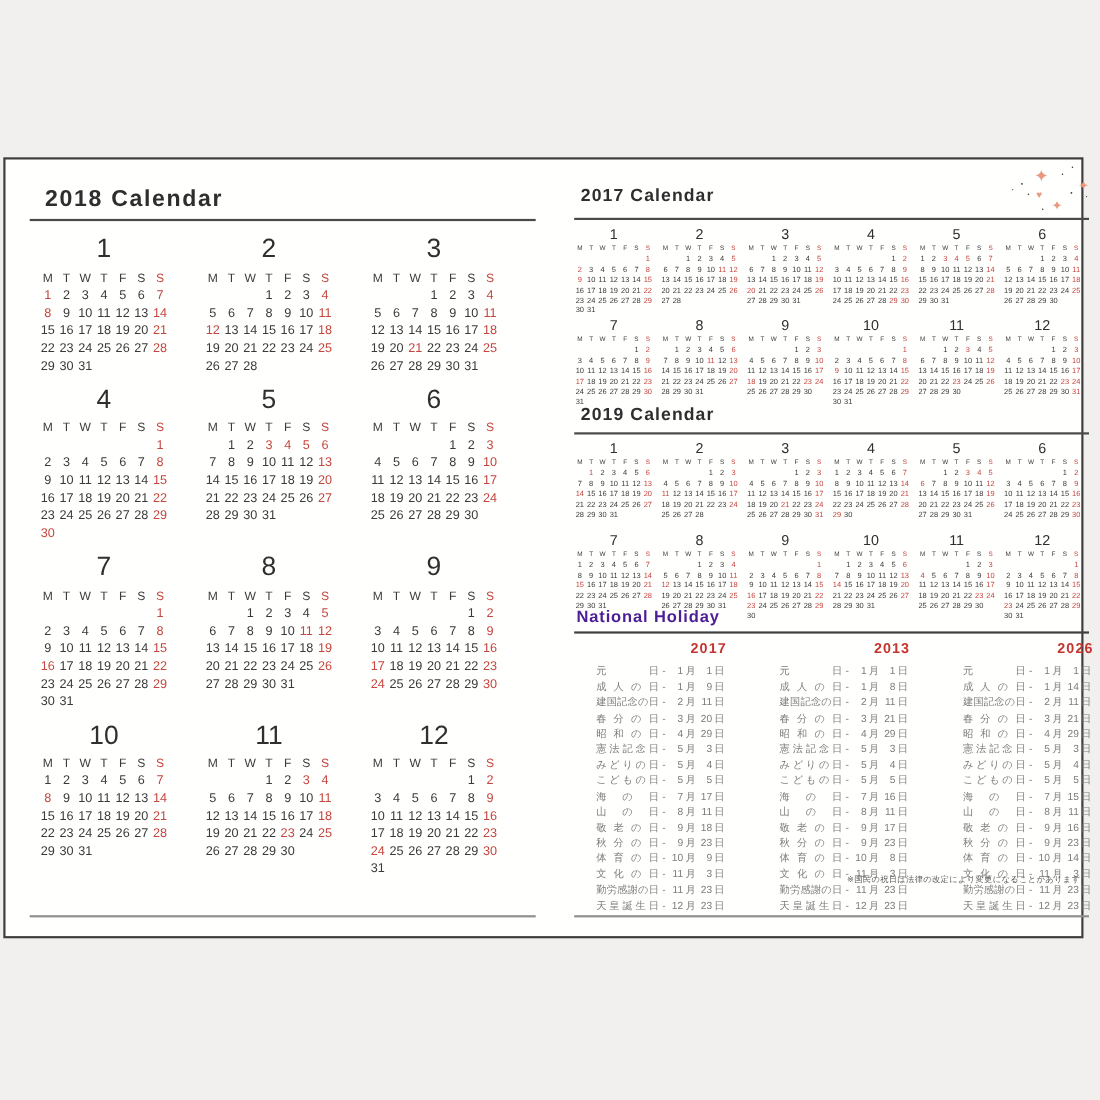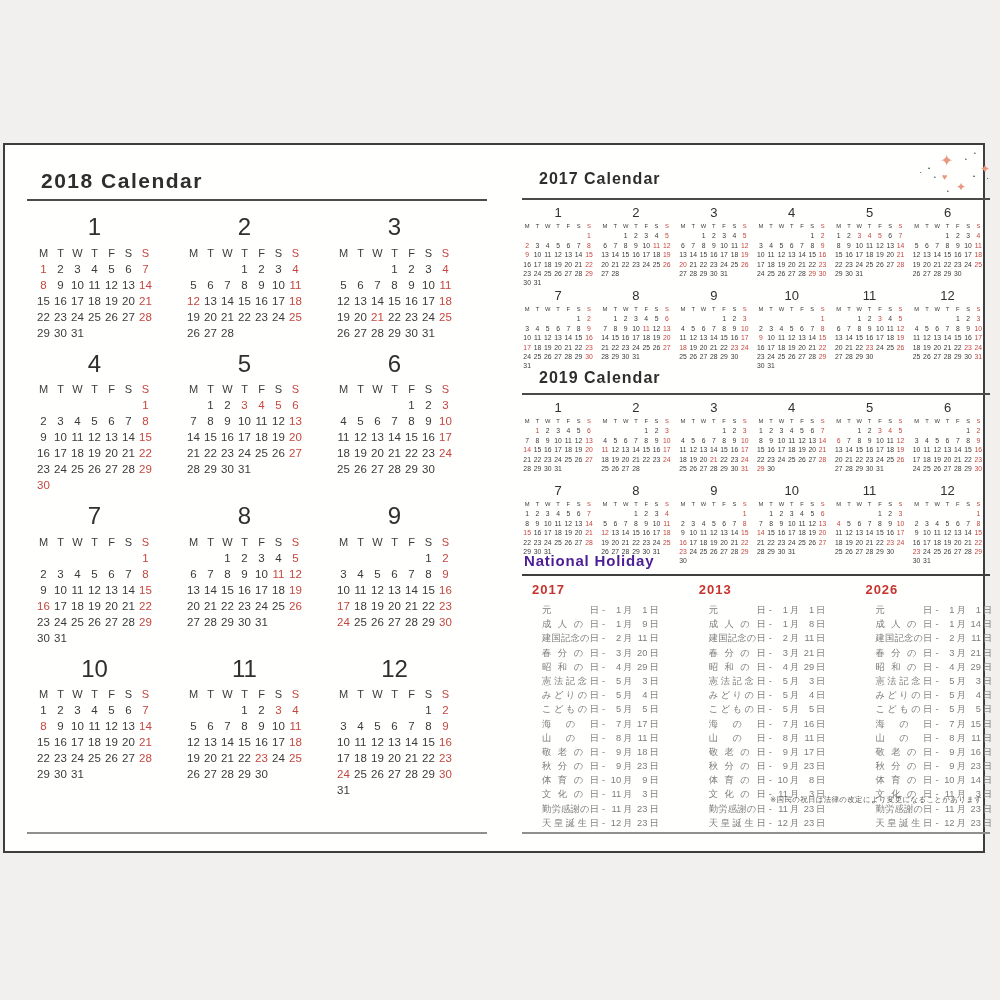--- a/index.html
+++ b/index.html
@@ -7,21 +7,21 @@
   .page{position:absolute;left:3px;top:143px;width:982px;height:710px;background:#fffffe;
     border:2px solid #3d3d3d;box-sizing:border-box;}
   .half{position:absolute;top:0;height:100%;}
   .left-half{left:22px;width:460px;}
   .right-half{left:517px;width:468px;}
 
   
   .big-title{position:absolute;left:2px;top:24px;font-size:21px;font-weight:bold;
     letter-spacing:1.5px;color:#2e2e2e;margin-left:12px;}
   .title-rule{position:absolute;left:0;width:100%;border-bottom:2px solid #4a4a4a;}
-  .sub-title{position:absolute;left:17px;font-size:16px;font-weight:bold;letter-spacing:1px;color:#2e2e2e;}
+  .sub-title{position:absolute;left:6px;font-size:16px;font-weight:bold;letter-spacing:1px;color:#2e2e2e;}
   .nh-title{position:absolute;left:2px;font-size:15px;font-weight:bold;letter-spacing:.8px;}
   .bottom-rule{position:absolute;left:0;width:100%;border-bottom:2.5px solid #8f8f8f;top:687px;}
   .footnote{position:absolute;right:0;top:650px;font-size:7.5px;color:#5a5a5a;letter-spacing:.3px;}
 
   
   .cal{position:absolute;display:grid;}
   .cal-lg{--cw:17px;--ch:16px;--fs:11.5px;--dowfs:11px;--mnfs:24px;
     left:8px;grid-template-columns:repeat(3,119px);column-gap:31px;row-gap:9px;}
   .cal-sm{--cw:10.3px;--ch:9.4px;--fs:6.8px;--dowfs:5.8px;--mnfs:13px;
     left:0;grid-template-columns:repeat(6,72.1px);column-gap:5.8px;}
@@ -32,21 +32,21 @@
   .mgrid{display:grid;grid-template-columns:repeat(7,var(--cw));}
   .dow{font-size:var(--dowfs);color:#3c3c3c;}
   .day,.dow{width:var(--cw);height:var(--ch);line-height:var(--ch);text-align:center;}
   .day{font-size:var(--fs);color:#3a3a3a;}
   .red{color:#c5463f;}
 
   
   .nh-cols{position:absolute;left:2px;width:100%;display:grid;
     grid-template-columns:repeat(3,1fr);column-gap:30px;}
   .nh-col{}
-  .nh-year{font-size:13px;font-weight:bold;color:#c5342e;letter-spacing:1px;margin:0 0 6px 8px;}
+  .nh-year{font-size:13px;font-weight:bold;color:#c5342e;letter-spacing:1px;margin:0 0 6px 8px;text-align:right;}
   .hitem{font-size:9.3px;color:#7d7d7d;height:14.2px;line-height:14.2px;padding-left:18px;white-space:nowrap;}
   .hname{display:inline-block;width:57px;text-align:justify;text-align-last:justify;vertical-align:top;}
   .hsep{margin:0 3px;}
   .hnum{display:inline-block;width:13px;text-align:right;margin-right:2px;}
   .hunit{margin-right:2px;}
 
   
   .decor{position:absolute;pointer-events:none;}
   .decor span{position:absolute;line-height:1;display:block;}
 </style>

